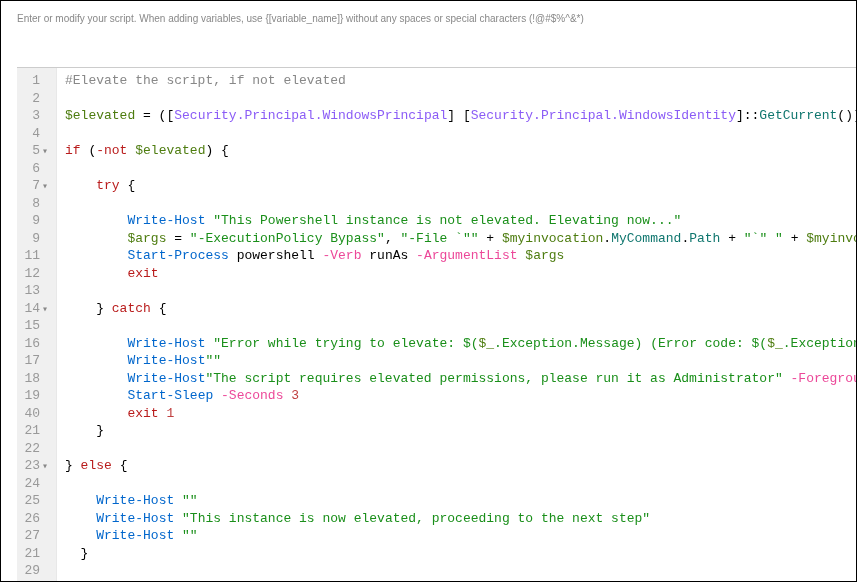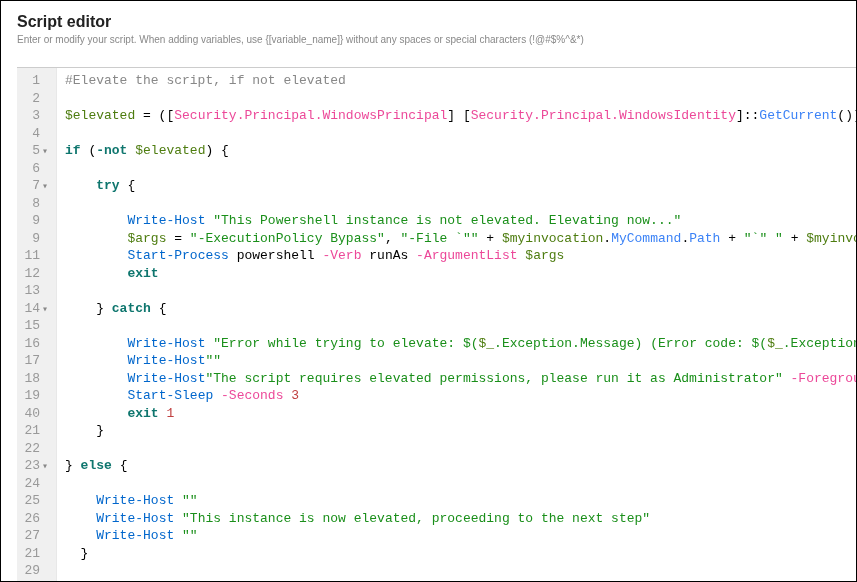--- a/index.html
+++ b/index.html
@@ -10,34 +10,33 @@
 .subtitle { font-size: 10px; color: #888; }
 .editor { position: absolute; top: 66px; left: 16px; right: 0; bottom: 0; border-top: 1px solid #ccc; overflow: hidden; }
 .code-area { display: flex; font-family: "Consolas", "Monaco", "Courier New", monospace; font-size: 13px; line-height: 17.5px; height: 100%; overflow: hidden; }
 .gutter { background: #f0f0f0; color: #999; text-align: right; padding: 4px 8px 4px 6px; user-select: none; flex-shrink: 0; min-width: 40px; border-right: 1px solid #e8e8e8; }
 .gutter-line { height: 17.5px; white-space: nowrap; }
 .fold { color: #888; font-size: 10px; display: inline-block; width: 8px; }
 .code { padding: 4px 0 4px 8px; flex: 1; overflow: hidden; white-space: pre; }
 .code-line { height: 17.5px; }
 .c-comment { color: #888; font-style: normal; }
 .c-var { color: #4d7c0f; }
-.c-keyword { color: #0f766e; font-weight: 700; }
+.c-keyword { color: #b91c1c; font-weight: 400; }
 .c-string { color: #1a8f1a; }
-.c-type { color: #ec4899; }
+.c-type { color: #8b5cf6; }
 .c-cmd { color: #0066cc; }
-.c-method { color: #3b82f6; }
+.c-method { color: #0f766e; }
 .c-number { color: #c04040; }
 .c-param { color: #ec4899; }
 </style>
 </head>
 <body>
 
 <div class="container">
   <div class="header">
-    <div class="title">Script editor</div>
     <div class="subtitle">Enter or modify your script. When adding variables, use {[variable_name]} without any spaces or special characters (!@#$%^&amp;*)</div>
   </div>
   <div class="editor">
     <div class="code-area">
       <div class="gutter" id="gutter">
           <div class="gutter-line"><span>1</span><span class="fold"></span></div>
           <div class="gutter-line"><span>2</span><span class="fold"></span></div>
           <div class="gutter-line"><span>3</span><span class="fold"></span></div>
           <div class="gutter-line"><span>4</span><span class="fold"></span></div>
           <div class="gutter-line"><span>5</span><span class="fold"> ▾</span></div>

